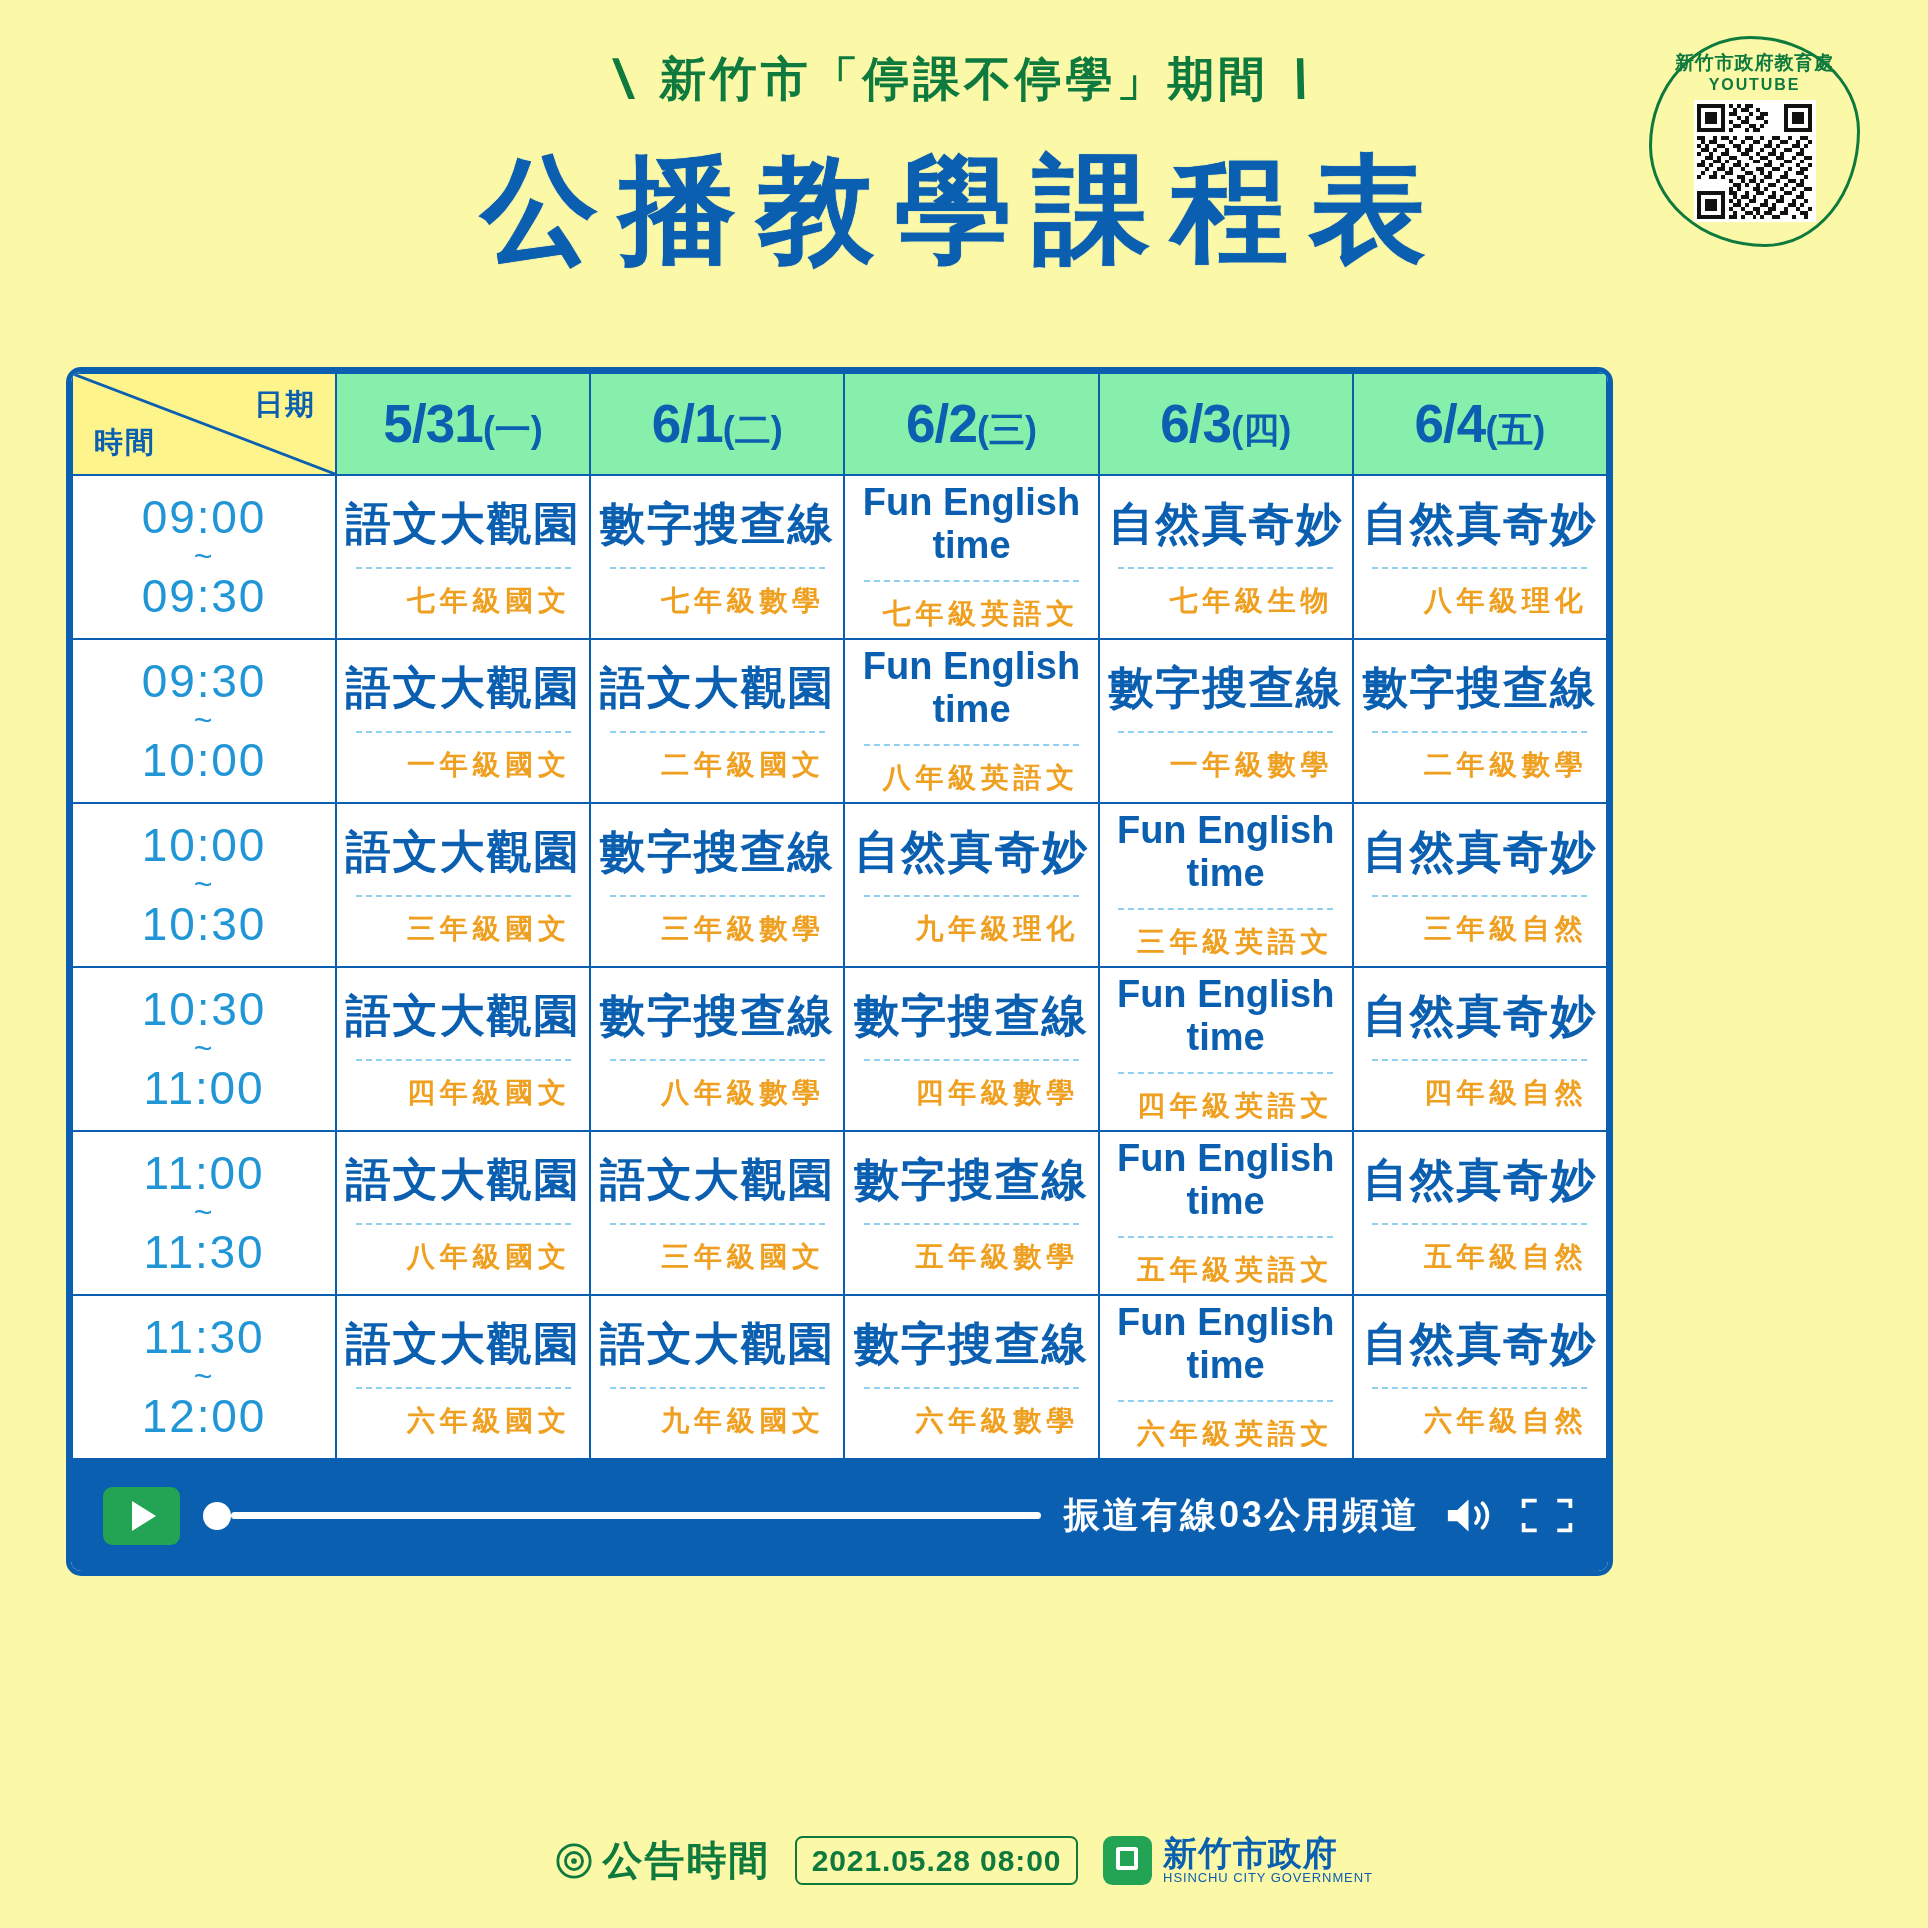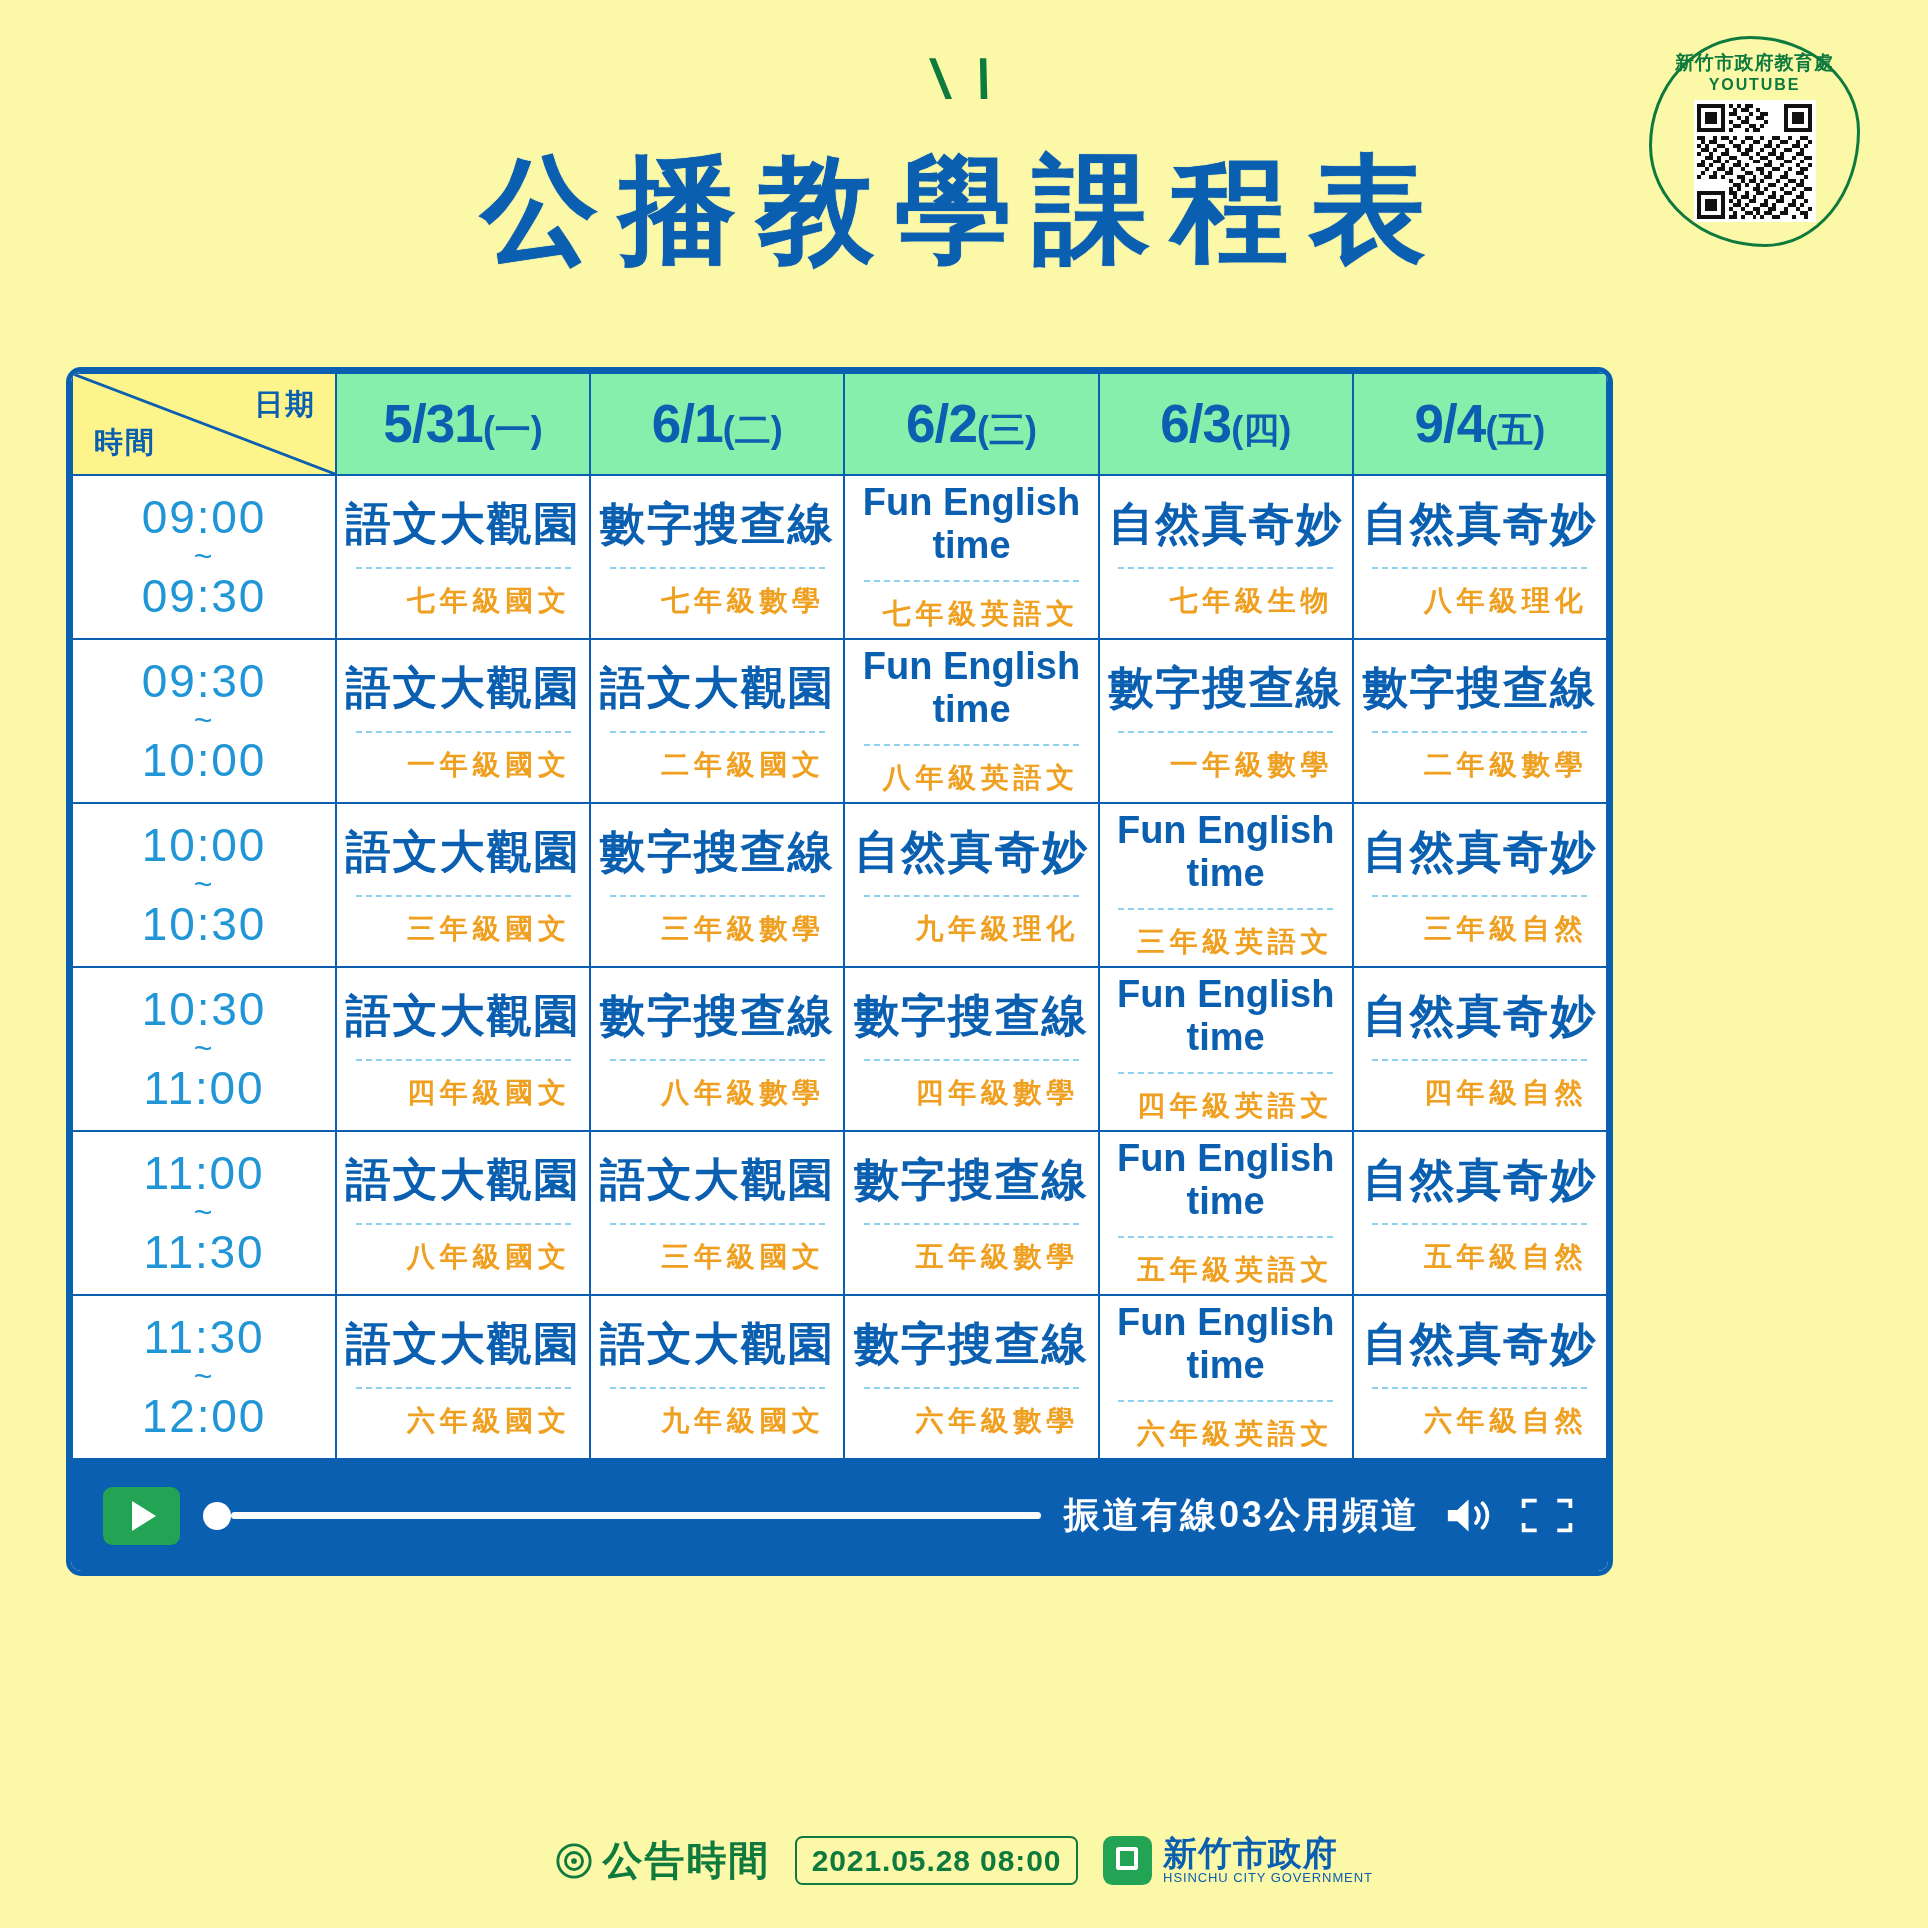--- a/index.html
+++ b/index.html
@@ -246,20 +246,21 @@
   }
   .gov-text .zh{color:#0b5fb0;font-size:34px;font-weight:bold;letter-spacing:0.9px;line-height:1;}
   .gov-text .en{color:#0b5fb0;font-size:13px;letter-spacing:0.9px;}
 </style>
 </head>
 <body>
 
 <div class="header">
   <div class="subtitle-row">
     <span class="slash left">\</span>
+    <span>新竹市「停課不停學」期間</span>
     <span class="slash right">/</span>
   </div>
   <div class="main-title">公播教學課程表</div>
 
   <div class="qr-badge">
     <div class="qr-blob"></div>
     <div class="qr-title">
       <div>新竹市政府教育處</div>
       <div class="en">YOUTUBE</div>
     </div>
@@ -484,21 +485,21 @@
         <th class="dhead">
           <span class="d">6/1</span><span class="w">(二)</span>
         </th>
         <th class="dhead">
           <span class="d">6/2</span><span class="w">(三)</span>
         </th>
         <th class="dhead">
           <span class="d">6/3</span><span class="w">(四)</span>
         </th>
         <th class="dhead">
-          <span class="d">9/4</span><span class="w">(五)</span>
+          <span class="d">6/4</span><span class="w">(五)</span>
         </th>
       </tr>
     </thead>
     <tbody>
 
       <tr>
         <td class="timecell">
           <div>09:00</div>
           <span class="tilde">~</span>
           <div>09:30</div>

